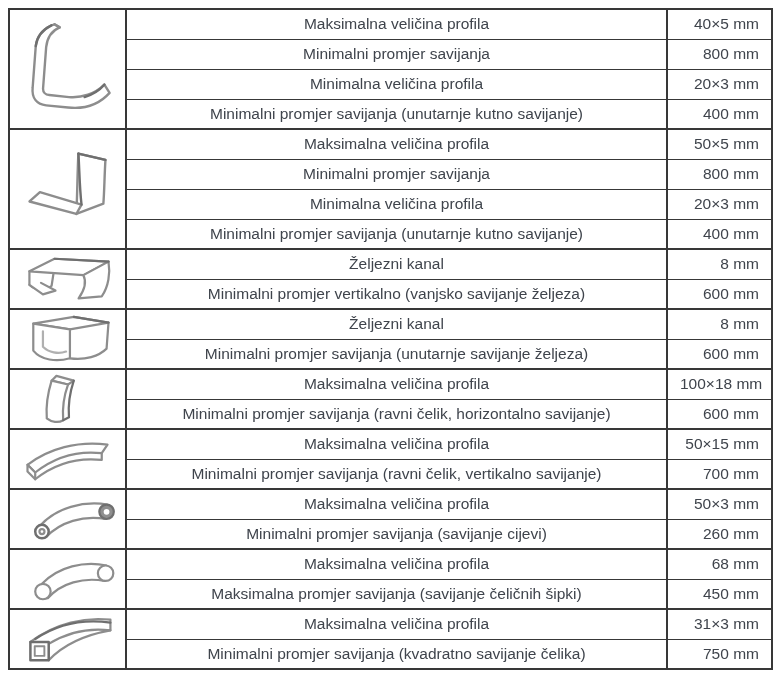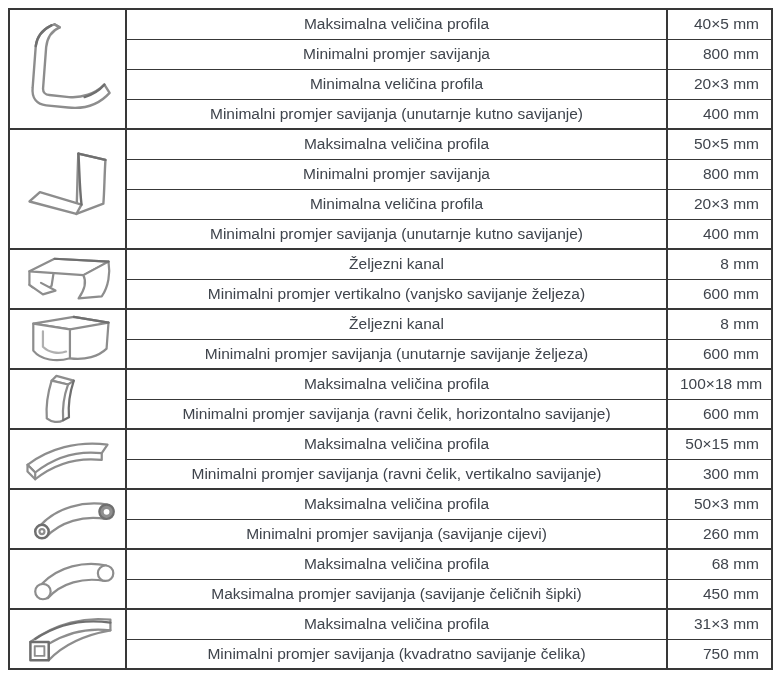--- a/index.html
+++ b/index.html
@@ -153,21 +153,21 @@
           <path d="M8 34 L8 41 L16 49 L16 42 Z" fill="#ffffff"></path>
           <path d="M16 49 C35 34 58 26 85 29 L85 22"></path>
         </g>
       </svg>
     </td>
     <td>Maksimalna veličina profila</td>
     <td class="val">50×15 mm</td>
   </tr>
   <tr>
     <td>Minimalni promjer savijanja (ravni čelik, vertikalno savijanje)</td>
-    <td class="val">300 mm</td>
+    <td class="val">700 mm</td>
   </tr>
 
   <tr class="gs">
     <td class="icon-cell" rowspan="2">
       <svg width="104" height="54" viewBox="0 0 100 56">
         <g fill="none" stroke="#8d8d8d" stroke-width="2.3" stroke-linejoin="round" stroke-linecap="round">
           <path d="M21 35 C38 16 66 9 91 13"></path>
           <path d="M27 47 C42 31 66 24 89 28"></path>
           <circle cx="90" cy="20.5" r="7.5" fill="#8f8f8f" stroke="#6f6f6f"></circle>
           <circle cx="90" cy="20.5" r="3" fill="#ffffff" stroke="none"></circle>

